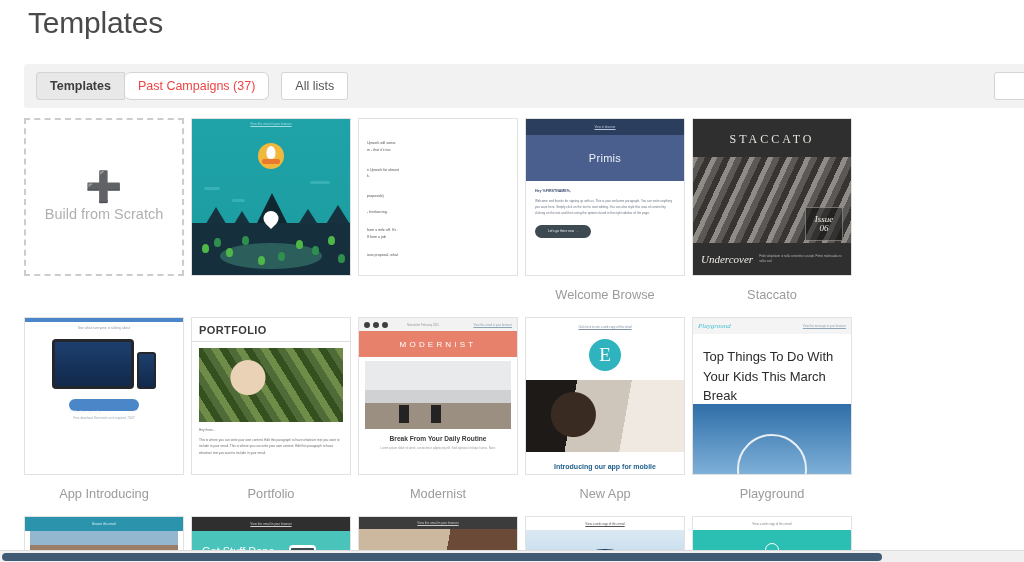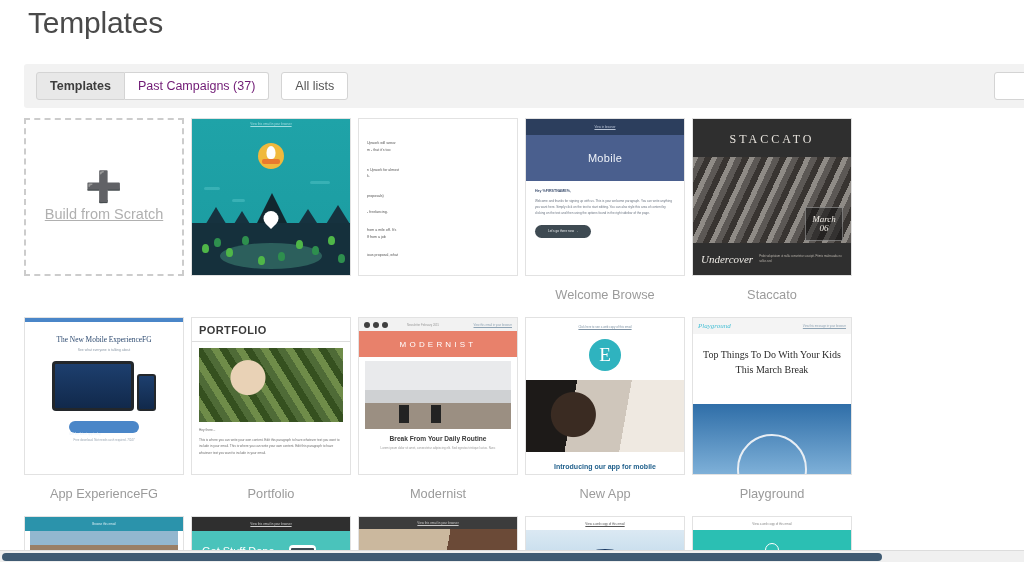--- a/index.html
+++ b/index.html
@@ -31,21 +31,21 @@
   .fbtn {
     height: 28px; padding: 0 13px;
     display: flex; align-items: center; justify-content: center;
     background: #ffffff; border: 1px solid #d4d4d4;
     font-size: 12.5px; color: #555; white-space: nowrap;
     cursor: pointer;
   }
   .fbtn.first { border-radius: 3px 0 0 3px; }
   .fbtn.last  { border-radius: 0 3px 3px 0; border-left: none; }
   .fbtn.active { background: #e8e8e8; color: #3d3d3d; font-weight: 600; }
-  .fbtn.muted  { color: #701a75; }
+  .fbtn.muted  { color: #ef4444; border-radius: 6px; }
   .fbtn.solo { border-radius: 3px; margin-left: 12px; }
   .fbtn.edge {
     position: absolute; right: -10px; width: 40px;
     border-radius: 3px; background:#fff;
   }
 
   
   .grid {
     position: absolute; left: 24px; top: 118px;
     width: 1000px;
@@ -60,21 +60,21 @@
     position: relative;
     cursor: pointer;
   }
   .card.scratch {
     border: 2px dashed #cccccc;
     display: flex; flex-direction: column;
     align-items: center; justify-content: center;
     background: #fff;
   }
   .plus { font-size: 30px; color: #bdbdbd; line-height: 1; margin-bottom: 4px; font-weight: 400;}
-  .scratch-label { font-size: 14.5px; color: #b0b0b0; text-decoration: underline; }
+  .scratch-label { font-size: 14.5px; color: #b0b0b0; }
   .cap {
     width: 160px; text-align: center;
     font-size: 12.8px; color: #9b9b9b;
     margin-top: 11px; margin-bottom: 15px;
     white-space: nowrap; overflow: hidden; text-overflow: ellipsis;
   }
   .preheader {
     width: 100%; text-align: center; font-size: 3px;
     padding: 3px 0; color: #8ba0ad; text-decoration: underline;
   }
@@ -181,21 +181,21 @@
   .na-img{ height:72px;margin-top:9px;
            background:
              radial-gradient(circle at 30% 48%, #3a2b22 0 22px, transparent 23px),
              linear-gradient(100deg,#1d1a18 0 30%, #cfc6bb 30% 62%, #efe9e1 62% 100%); }
   .na-cap{ text-align:center;font-size:7px;font-weight:700;color:#1f5f8b;margin-top:11px;}
 
   
   .pg-top{ height:16px;background:#f4f4f4;display:flex;align-items:center;
            justify-content:space-between;padding:0 5px;}
   .pg-logo{ color:#49c0d6;font-size:7px;font-family:"Liberation Serif",serif;font-style:italic;}
-  .pg-h{ text-align:center;font-family:Liberation Serif, serif;font-size:10px;color:#2b2b2b;
+  .pg-h{ text-align:left;font-family:Liberation Sans, sans-serif;font-size:13px;color:#2b2b2b;
          padding:13px 10px 0;line-height:1.5;}
   .pg-img{ position:absolute;bottom:0;left:0;width:100%;height:70px;
            background:linear-gradient(#2f6ea8,#7eb0d8); }
   .wheel{ position:absolute;left:50%;bottom:-30px;transform:translateX(-50%);
           width:70px;height:70px;border-radius:50%;border:2px solid #e8eef4; }
 
   
   .hd-top{ height:14px;background:#2b93ab;display:flex;align-items:center;justify-content:center;
            color:#d9eef4;font-size:3px;}
   .hd-brand{ padding:5px 6px 3px;display:flex;align-items:baseline;justify-content:space-between;}
@@ -323,69 +323,68 @@
           <div style="font-size:3.6px;color:#555;line-height:1.9;">ious proposal, what</div>
         </div>
       </div>
     </div>
 
     <div class="cell">
       <div class="card">
         <div class="we-top">
           <span style="font-size:3px;color:#b9c4d6;text-decoration:underline;">View in browser</span>
         </div>
-        <div class="we-hero">Mobile</div>
+        <div class="we-hero">Primis</div>
         <div class="we-body">
           <div class="we-h">Hey %FIRSTNAME%,</div>
           <div style="font-size:3.1px;color:#6c7582;line-height:2;">Welcome and thanks for signing up with us. This is your welcome paragraph. You can write anything you want here. Simply click on the text to start editing. You can also style this area of content by clicking on the text and then using the options found in the right sidebar of the page.</div>
           <div class="we-btn">Let's go there now →</div>
         </div>
       </div>
       <div class="cap">Welcome Browse</div>
     </div>
 
     <div class="cell">
       <div class="card">
         <div class="st">
           <div class="st-logo">STACCATO</div>
           <div class="st-photo"></div>
           <div class="st-issue">
-            <span>March</span>
+            <span>Issue</span>
             <span>06</span>
           </div>
           <div class="st-foot">
             <div class="st-under">Undercover</div>
             <div style="font-size:2.8px;color:#b9b4ac;margin-left:6px;line-height:1.8;">Probi voluptatum ut nulla consetetur suscipit. Primis malesuada eu sollus sed</div>
           </div>
         </div>
       </div>
       <div class="cap">Staccato</div>
     </div>
 
     <div class="cell">
       <div class="card">
         <div class="aa">
           <div class="aa-top"></div>
-          <div class="aa-h">The New Mobile ExperienceFG</div>
           <div class="aa-sub">See what everyone is talking about</div>
           <div class="aa-dev">
             <div class="aa-lap">
                 <div class="aa-scr"></div>
               </div>
             <div class="aa-phone">
                 <div class="aa-scr"></div>
               </div>
           </div>
           <div class="aa-btn">
             <span style="font-size:3px;color:#eaf1f8;margin:auto;">Get the latest app today</span>
           </div>
           <div class="aa-note">Free download. Not needs cash required. 7/247</div>
         </div>
       </div>
-      <div class="cap">App ExperienceFG</div>
+      <div class="cap">App Introducing</div>
     </div>
 
     <div class="cell">
       <div class="card">
         <div class="pf-h">PORTFOLIO</div>
         <div class="pf-img"></div>
         <div class="pf-body">
           <div style="font-size:3.2px;color:#6d6d6d;margin-bottom:5px;">Hey there...</div>
           <div style="font-size:3.2px;color:#6d6d6d;line-height:2;">This is where you can write your own content. Edit this paragraph to have whatever text you want to include in your email. This is where you can write your own content. Edit this paragraph to have whatever text you want to include in your email.</div>
         </div>

